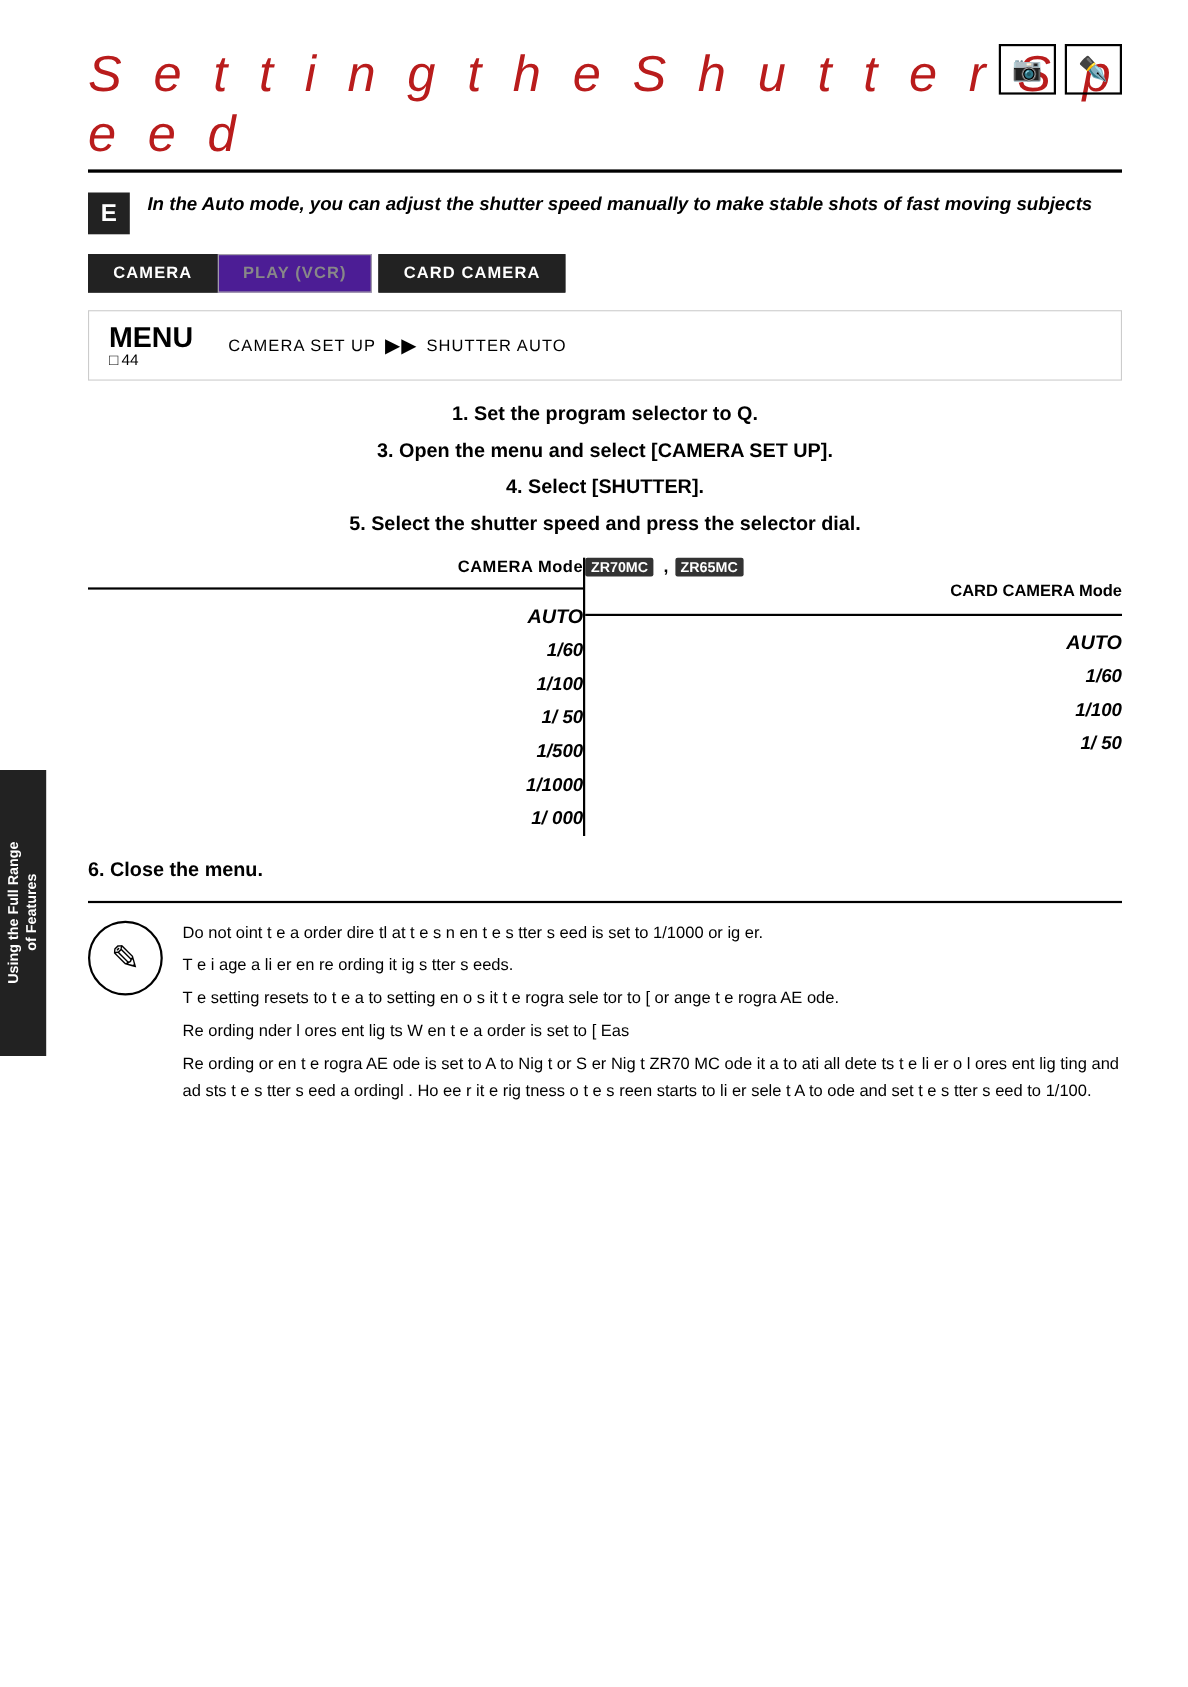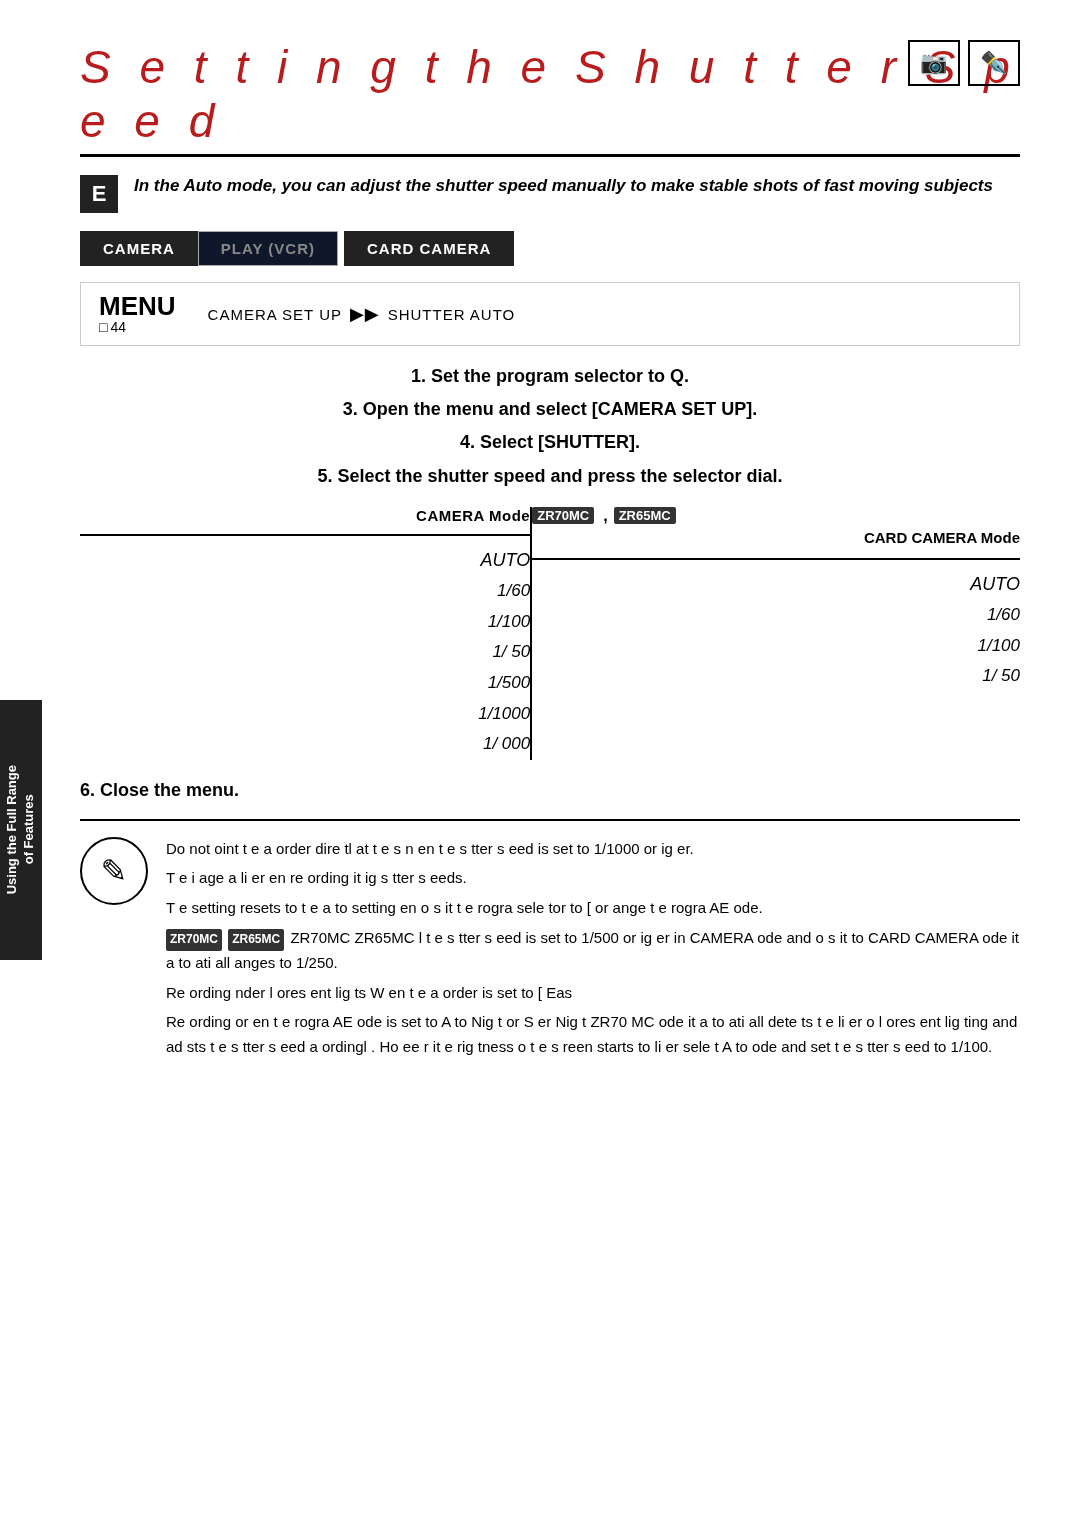--- a/index.html
+++ b/index.html
@@ -114,21 +114,21 @@
       border: 1.5px solid #888;
       letter-spacing: 1px;
       text-transform: uppercase;
     }
     .nav-tab.active {
       background: #222;
       color: #fff;
       border-color: #222;
     }
     .nav-tab.inactive {
-      background: #0f172a;
+      background: #4c1d95;
       color: #888;
       border-color: #aaa;
     }
 
     
     .menu-row {
       display: flex;
       align-items: center;
       margin-top: 16px;
       border: 1.5px solid #ccc;
@@ -221,21 +221,21 @@
       font-size: 15px;
       font-weight: bold;
       padding-bottom: 8px;
     }
     .table-divider {
       border-top: 2px solid #000;
       margin: 4px 0 8px 0;
     }
     .speed-item {
       font-size: 17px;
-      font-weight: normal;
+      font-weight: bold;
       font-style: italic;
       line-height: 1.8;
       padding-left: 40px;
     }
     .speed-item.auto {
       font-size: 18px;
     }
 
     
     .close-menu {
@@ -375,23 +375,18 @@
   <div class="close-menu">6. Close the menu.</div>
 
   <hr class="section-rule">
 
   <div class="note-section">
     <div class="note-icon">✎</div>
     <div class="note-text">
       <p>Do not  oint t e a   order dire tl  at t e s n   en t e s  tter s eed is set to 1/1000 or  ig er.</p>
       <p>T e i age  a  li er   en re ording  it  ig s  tter s eeds.</p>
       <p>T e setting resets to t  e a  to setting   en o s  it  t e rogra   sele tor to [   or   ange t e  rogra   AE  ode.</p>
-      <p>
-        <span class="inline-badge">ZR70MC</span>
-        <span class="inline-badge">ZR65MC</span>
-        <span>ZR70MC  ZR65MC  l t e s  tter s eed is set to 1/500 or  ig er in CAMERA  ode and o s  it   to CARD CAMERA  ode it a to  ati all   anges to 1/250.</span>
-      </p>
       <p>Re ording  nder l ores ent lig ts W en t e a  order is set to [   Eas</p>
       <p>Re ording or   en t e rogra   AE  ode is set to A to  Nig t or S  er Nig t  ZR70 MC   ode it a to  ati all  dete ts t e li  er o  l ores ent lig ting and ad  sts t e s  tter s eed a  ordingl . Ho  ee r it e  rig tness o  t e s reen starts to  li  er sele t A to  ode and set t e s  tter s eed to 1/100.</p>
     </div>
   </div>
 
 </div>
 
 </body></html>

